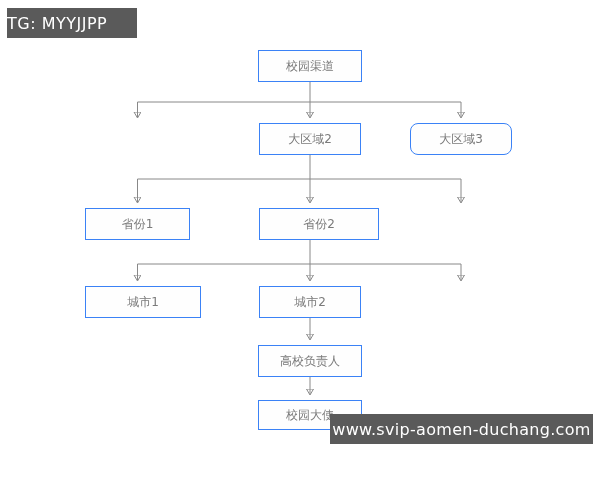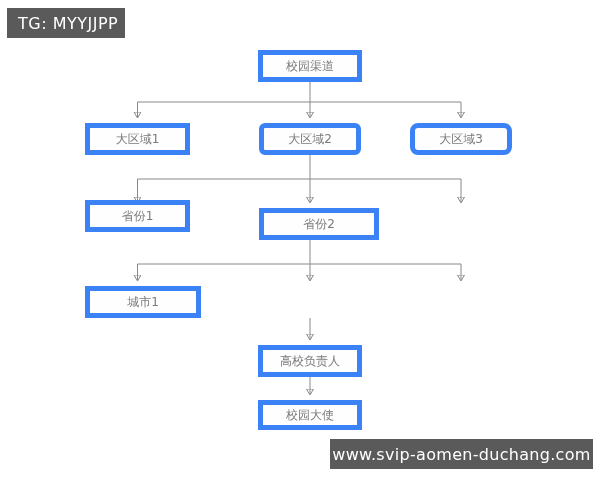--- a/index.html
+++ b/index.html
@@ -20,54 +20,53 @@
     position: absolute;
     background: #5a5a5a;
     color: #ffffff;
     display: flex;
     align-items: center;
     box-sizing: border-box;
   }
   #banner-top {
     left: 7px;
     top: 8px;
-    width: 118px;
+    width: 130px;
     height: 30px;
-    padding-left: 11px;
     font-size: 16px;
     letter-spacing: 0.5px;
   }
   #banner-bottom {
     left: 330px;
-    top: 439px;
+    top: 414px;
     width: 263px;
     height: 30px;
     justify-content: center;
     font-size: 16px;
     letter-spacing: 0.3px;
   }
   
   .node {
     position: absolute;
     box-sizing: border-box;
     height: 32px;
     background: #fefefe;
-    border: 5px solid #3b82f6;
+    border: 1px solid #3b82f6;
     color: #7a7a7a;
     font-size: 12px;
     display: flex;
     align-items: center;
     justify-content: center;
     white-space: nowrap;
   }
   #node-root        { left: 258px; top: 50px;  width: 104px; }
   #node-region1     { left: 85px;  top: 123px; width: 105px; }
-  #node-region2     { left: 259px; top: 123px; width: 102px; border-radius: 6px; }
+  #node-region2     { left: 259px; top: 123px; width: 102px; }
   #node-region3     { left: 410px; top: 123px; width: 102px; border-radius: 8px; }
-  #node-province1   { left: 85px;  top: 200px; width: 105px; }
+  #node-province1   { left: 85px;  top: 208px; width: 105px; }
   #node-province2   { left: 259px; top: 208px; width: 120px; }
   #node-province3   { left: 410px; top: 208px; width: 102px; }
   #node-city1       { left: 85px;  top: 286px; width: 116px; }
   #node-city2       { left: 259px; top: 286px; width: 102px; }
   #node-city3       { left: 410px; top: 286px; width: 102px; }
   #node-leader      { left: 258px; top: 345px; width: 104px; }
   #node-ambassador  { left: 258px; top: 400px; width: 104px; height: 30px; }
   
   #connectors {
     position: absolute;
@@ -109,28 +108,28 @@
     <path d="M137.5,264 V280" marker-end="url(#arrow)"></path>
     <path d="M310,264 V280" marker-end="url(#arrow)"></path>
     <path d="M461,264 V280" marker-end="url(#arrow)"></path>
 
     <path d="M310,318 V339" marker-end="url(#arrow)"></path>
     <path d="M310,377 V394" marker-end="url(#arrow)"></path>
   </svg>
 
   <div class="node" id="node-root">校园渠道</div>
 
-  <div class="node" id="node-region1">大区域1</div>
   <div class="node" id="node-region2">大区域2</div>
   <div class="node" id="node-region3">大区域3</div>
 
   <div class="node" id="node-province1">省份1</div>
   <div class="node" id="node-province2">省份2</div>
 
   <div class="node" id="node-city1">城市1</div>
+  <div class="node" id="node-city2">城市2</div>
 
   <div class="node" id="node-ambassador">校园大使</div>
   <div class="node" id="node-leader">高校负责人</div>
 
   <div class="banner" id="banner-top">
     <span>TG: MYYJJPP</span>
   </div>
   <div class="banner" id="banner-bottom">
     <span>www.svip-aomen-duchang.com</span>
   </div>

